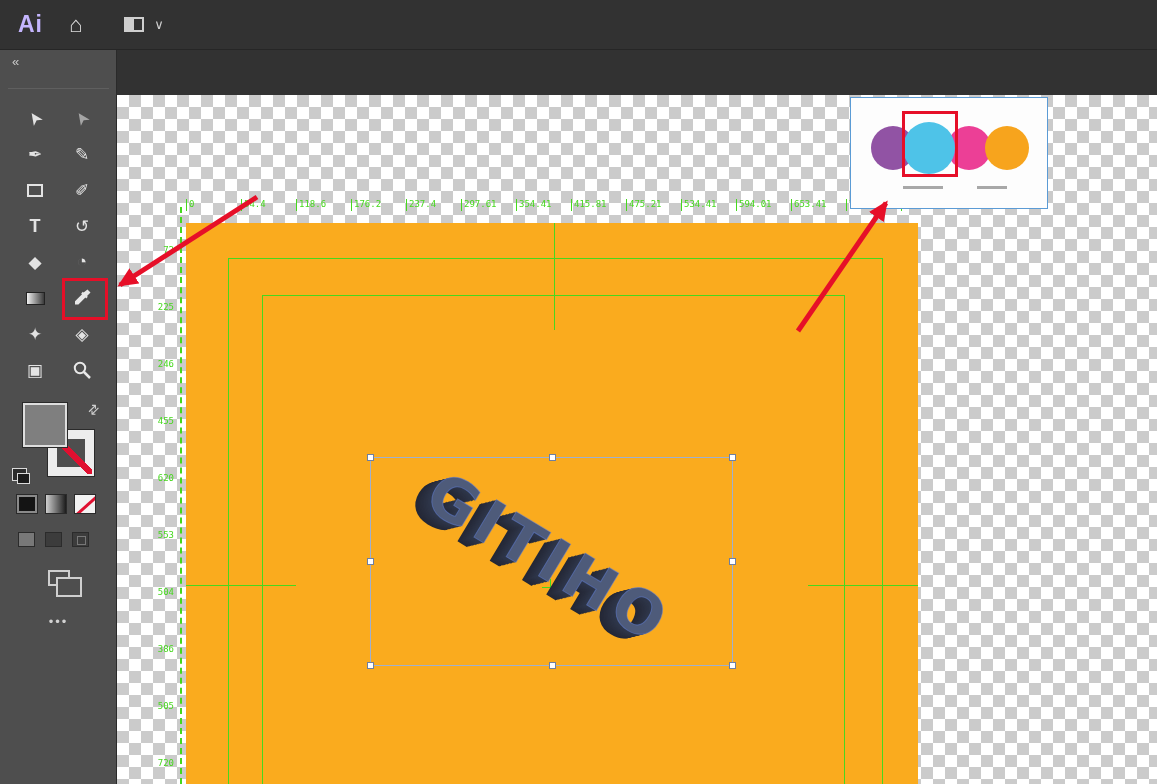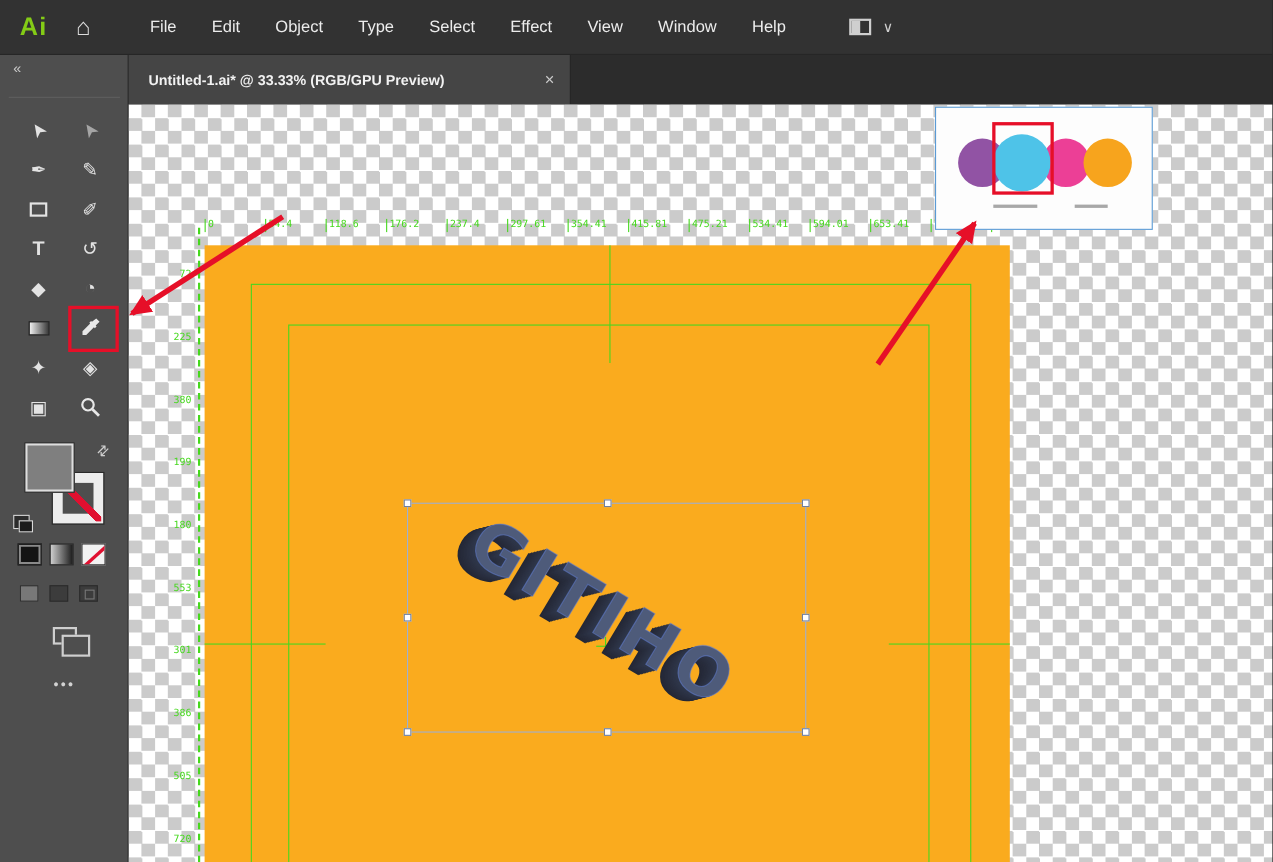--- a/index.html
+++ b/index.html
@@ -2,21 +2,21 @@
 <html><head>
 <meta charset="utf-8">
 <style>
   html,body{margin:0;padding:0;background:#1e1e1e;}
   *{box-sizing:border-box;font-family:"Liberation Sans",sans-serif;}
   #app{position:relative;width:1157px;height:784px;overflow:hidden;background:#323232;}
 
   
   #menubar{position:absolute;left:0;top:0;width:1157px;height:50px;background:#323232;
     display:flex;align-items:center;border-bottom:1px solid #262626;}
-  .ai-logo{margin-left:18px;color:#84cc16;font-weight:bold;font-size:23px;letter-spacing:1px;}
+  .ai-logo{margin-left:18px;color:#c4b5fd;font-weight:bold;font-size:23px;letter-spacing:1px;}
   .home-ic{margin-left:26px;color:#dcdcdc;font-size:22px;line-height:1;}
   .menus{display:flex;margin-left:38px;}
   .menu-item{color:#ececec;font-size:15px;padding:8px 16px;cursor:default;}
   .ws-wrap{display:flex;align-items:center;margin-left:42px;}
   .ws-icon{width:20px;height:15px;border:2px solid #cfcfcf;position:relative;}
   .ws-icon::before{content:"";position:absolute;left:0;top:0;width:8px;height:11px;background:#cfcfcf;}
   .ws-chev{color:#cfcfcf;font-size:13px;margin-left:10px;}
 
   
   #tabbar{position:absolute;left:117px;top:50px;width:1040px;height:45px;background:#2c2c2c;}
@@ -125,43 +125,26 @@
   #annot-arrows{position:absolute;left:0;top:0;z-index:50;pointer-events:none;}
 </style>
 </head>
 <body>
 
 <div id="app">
 
   <header id="menubar">
     <span class="ai-logo">Ai</span>
     <span class="home-ic">⌂</span>
-    <nav class="menus">
-        <span class="menu-item">File</span>
-        <span class="menu-item">Edit</span>
-        <span class="menu-item">Object</span>
-        <span class="menu-item">Type</span>
-        <span class="menu-item">Select</span>
-        <span class="menu-item">Effect</span>
-        <span class="menu-item">View</span>
-        <span class="menu-item">Window</span>
-        <span class="menu-item">Help</span>
-      </nav>
     <span class="ws-wrap">
       <span class="ws-icon"></span>
       <span class="ws-chev">∨</span>
     </span>
   </header>
 
-  <div id="tabbar">
-    <div class="doc-tab">
-      <span class="t">Untitled-1.ai* @ 33.33% (RGB/GPU Preview)</span>
-      <span class="x">×</span>
-    </div>
-  </div>
 
   <aside id="toolbar">
     <span class="collapse">«</span>
     <span class="tb-div"></span>
 
     <div class="tools">
       <button class="tool">
           <span class="g rot-135">➤</span>
         </button>
       <button class="tool">
@@ -238,25 +221,25 @@
   </aside>
 
   <main id="canvas">
     <div id="artboard"></div>
 
     <div class="ruler-top"><span class="rtick">0</span><span class="rtick">54.4</span><span class="rtick">118.6</span><span class="rtick">176.2</span><span class="rtick">237.4</span><span class="rtick">297.61</span><span class="rtick">354.41</span><span class="rtick">415.81</span><span class="rtick">475.21</span><span class="rtick">534.41</span><span class="rtick">594.01</span><span class="rtick">653.41</span><span class="rtick">712.81</span><span class="rtick">772.21</span></div>
     <div class="vdash"></div>
     <div class="ruler-left">
         <div class="ltick">72</div>
         <div class="ltick">225</div>
-        <div class="ltick">380</div>
-        <div class="ltick">199</div>
-        <div class="ltick">180</div>
+        <div class="ltick">246</div>
+        <div class="ltick">455</div>
+        <div class="ltick">620</div>
         <div class="ltick">553</div>
-        <div class="ltick">301</div>
+        <div class="ltick">504</div>
         <div class="ltick">386</div>
         <div class="ltick">505</div>
         <div class="ltick">720</div>
       </div>
 
     <div class="guide g-outer"></div>
     <div class="guide g-inner"></div>
     <div class="guide g-vcenter"></div>
     <div class="guide g-hleft"></div>
     <div class="guide g-hright"></div>

